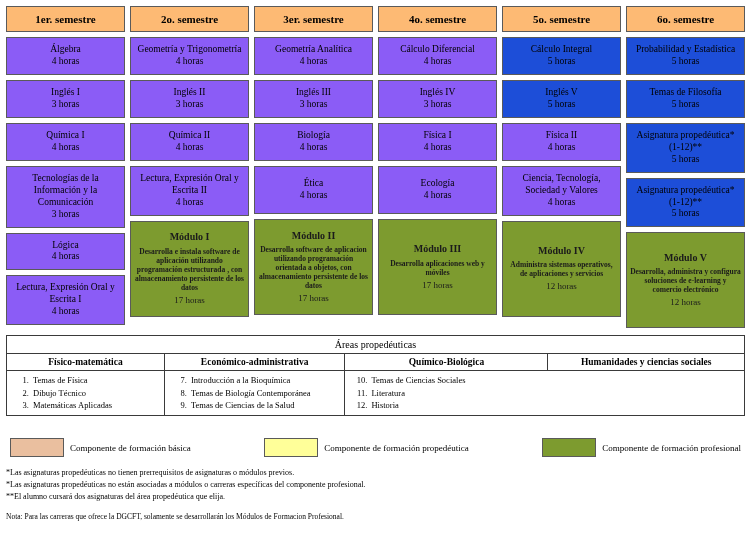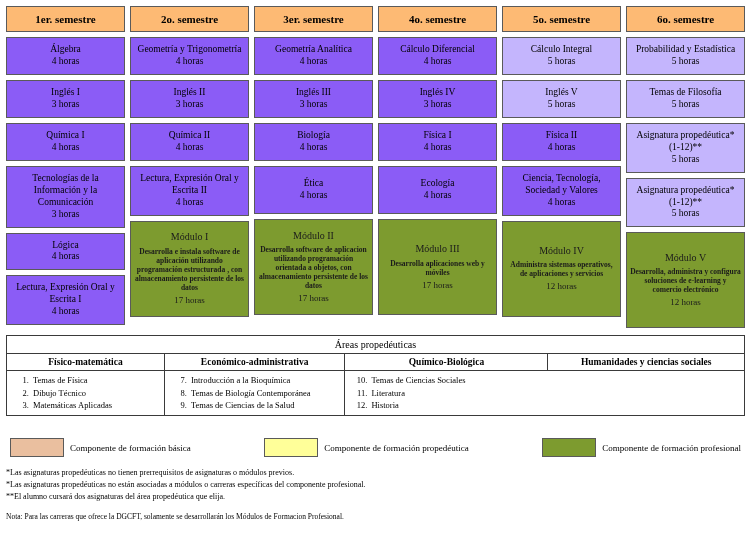--- a/index.html
+++ b/index.html
@@ -50,25 +50,25 @@
     font-size: 9.5px;
     line-height: 1.25;
     padding: 6px 3px;
     box-sizing: border-box;
     display: flex;
     flex-direction: column;
     align-items: center;
     justify-content: center;
   }
   .basica { background: #8b5cf6; }
-  .propedeutica { background: #c4b5fd; }
+  .propedeutica { background: #1d4ed8; }
   .profesional { background: #7d9b2f; color: #1b1b1b; }
   .cell .name { font-size: 9.5px; }
   .cell .hours { font-size: 9.5px; }
-  .mod-title { font-weight: normal; font-size: 10px; margin-bottom: 3px; }
+  .mod-title { font-weight: bold; font-size: 10px; margin-bottom: 3px; }
   .mod-desc { font-size: 7.5px; line-height: 1.2; font-weight: bold; }
   .mod-hours { font-size: 9px; margin-top: 3px; }
   .h1 { min-height: 38px; }
   .h2 { min-height: 38px; }
   .h3 { min-height: 38px; }
   .h4 { min-height: 48px; }
   .h5 { min-height: 32px; justify-content: center; }
   .h6 { min-height: 40px; }
   .tall { min-height: 96px; }
 

